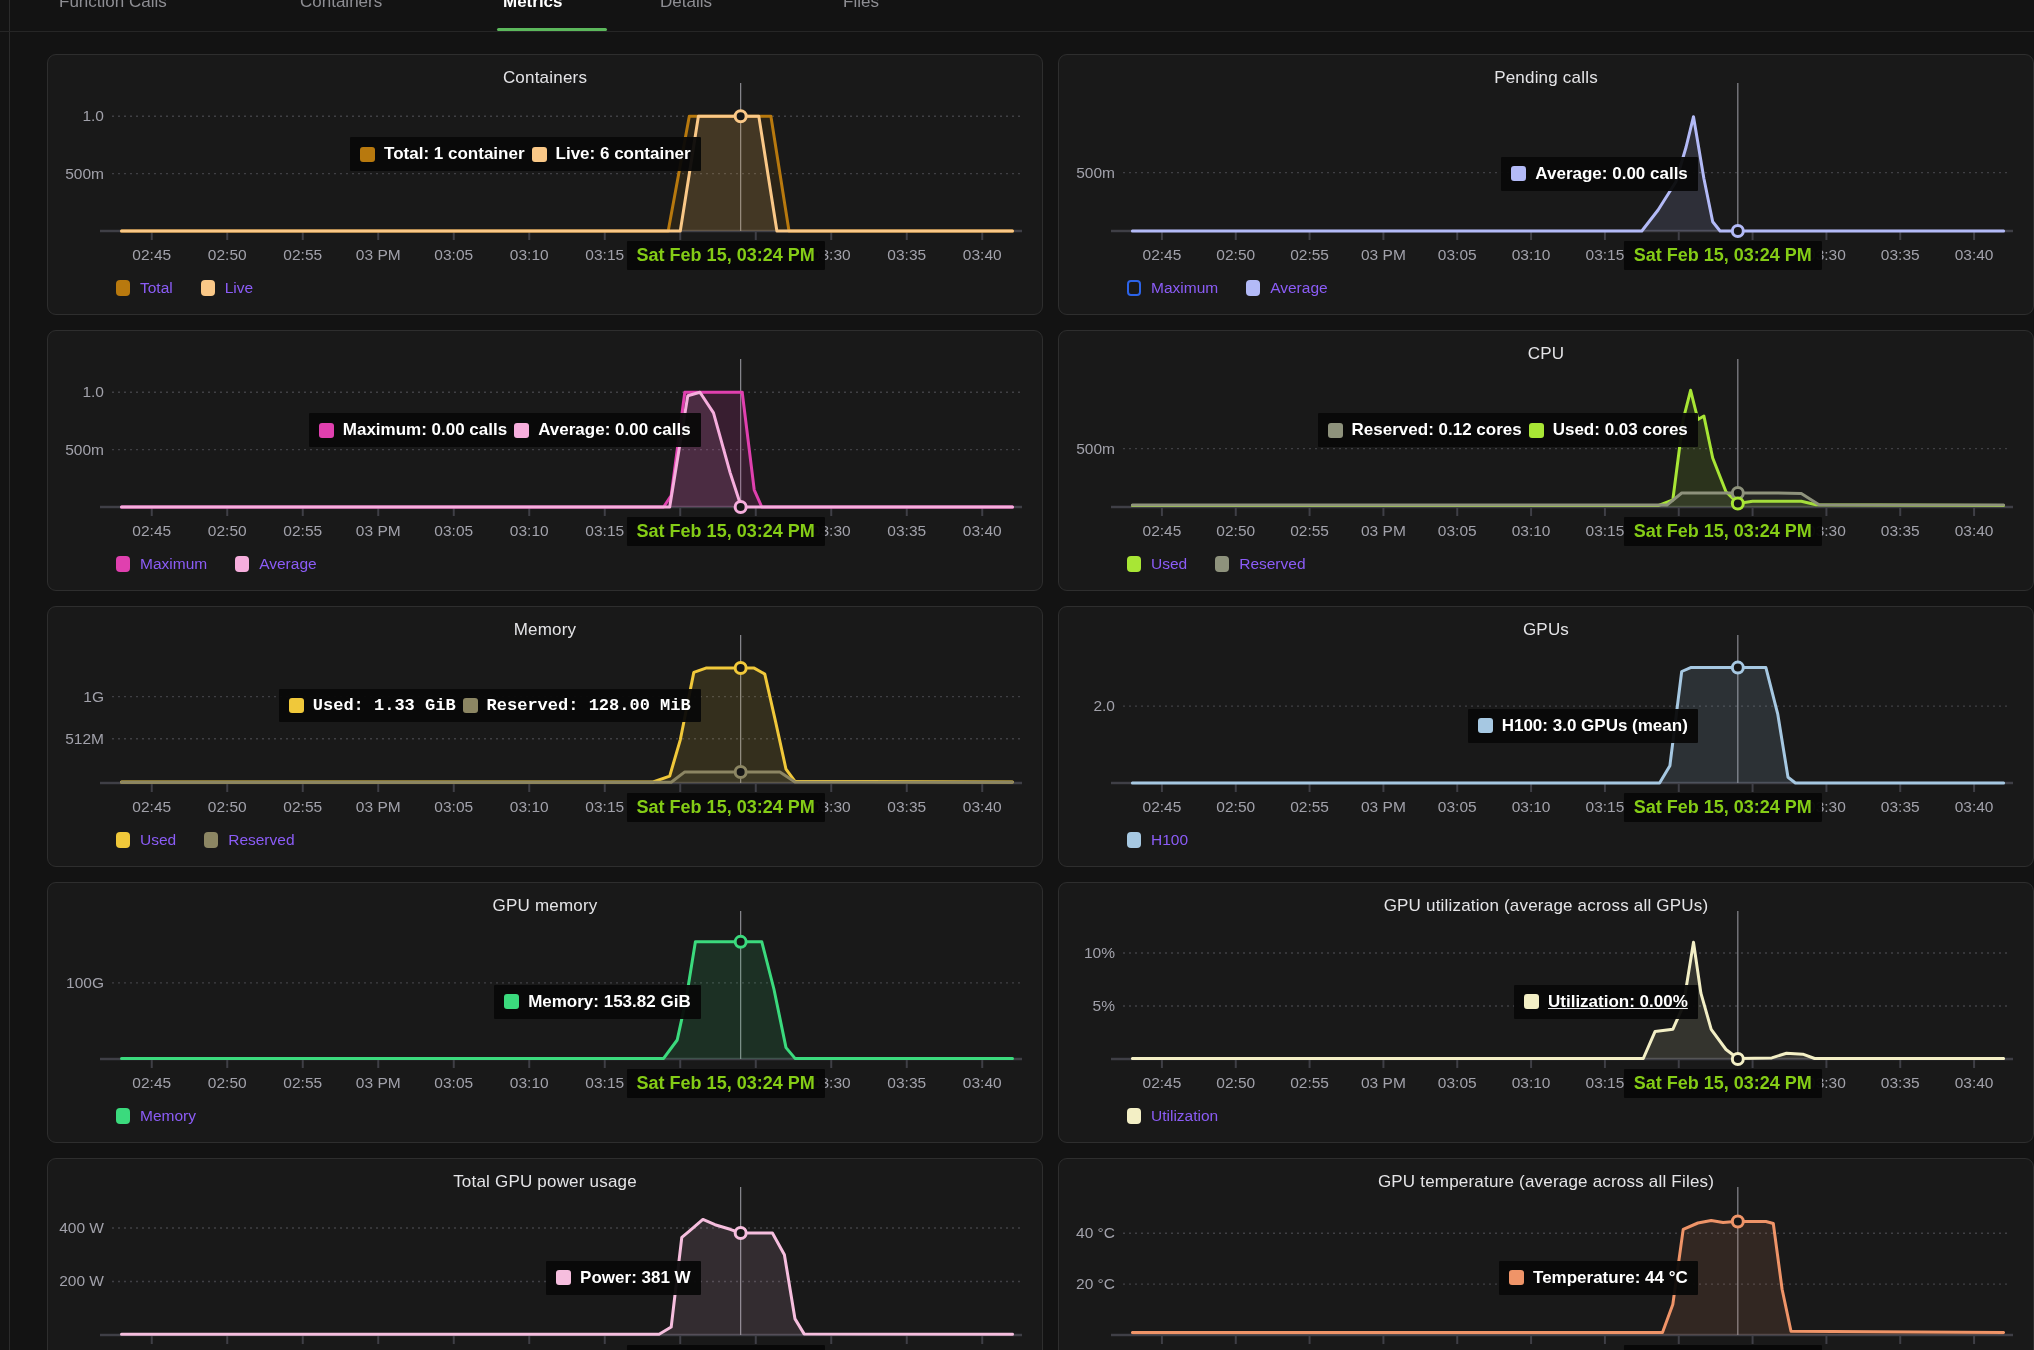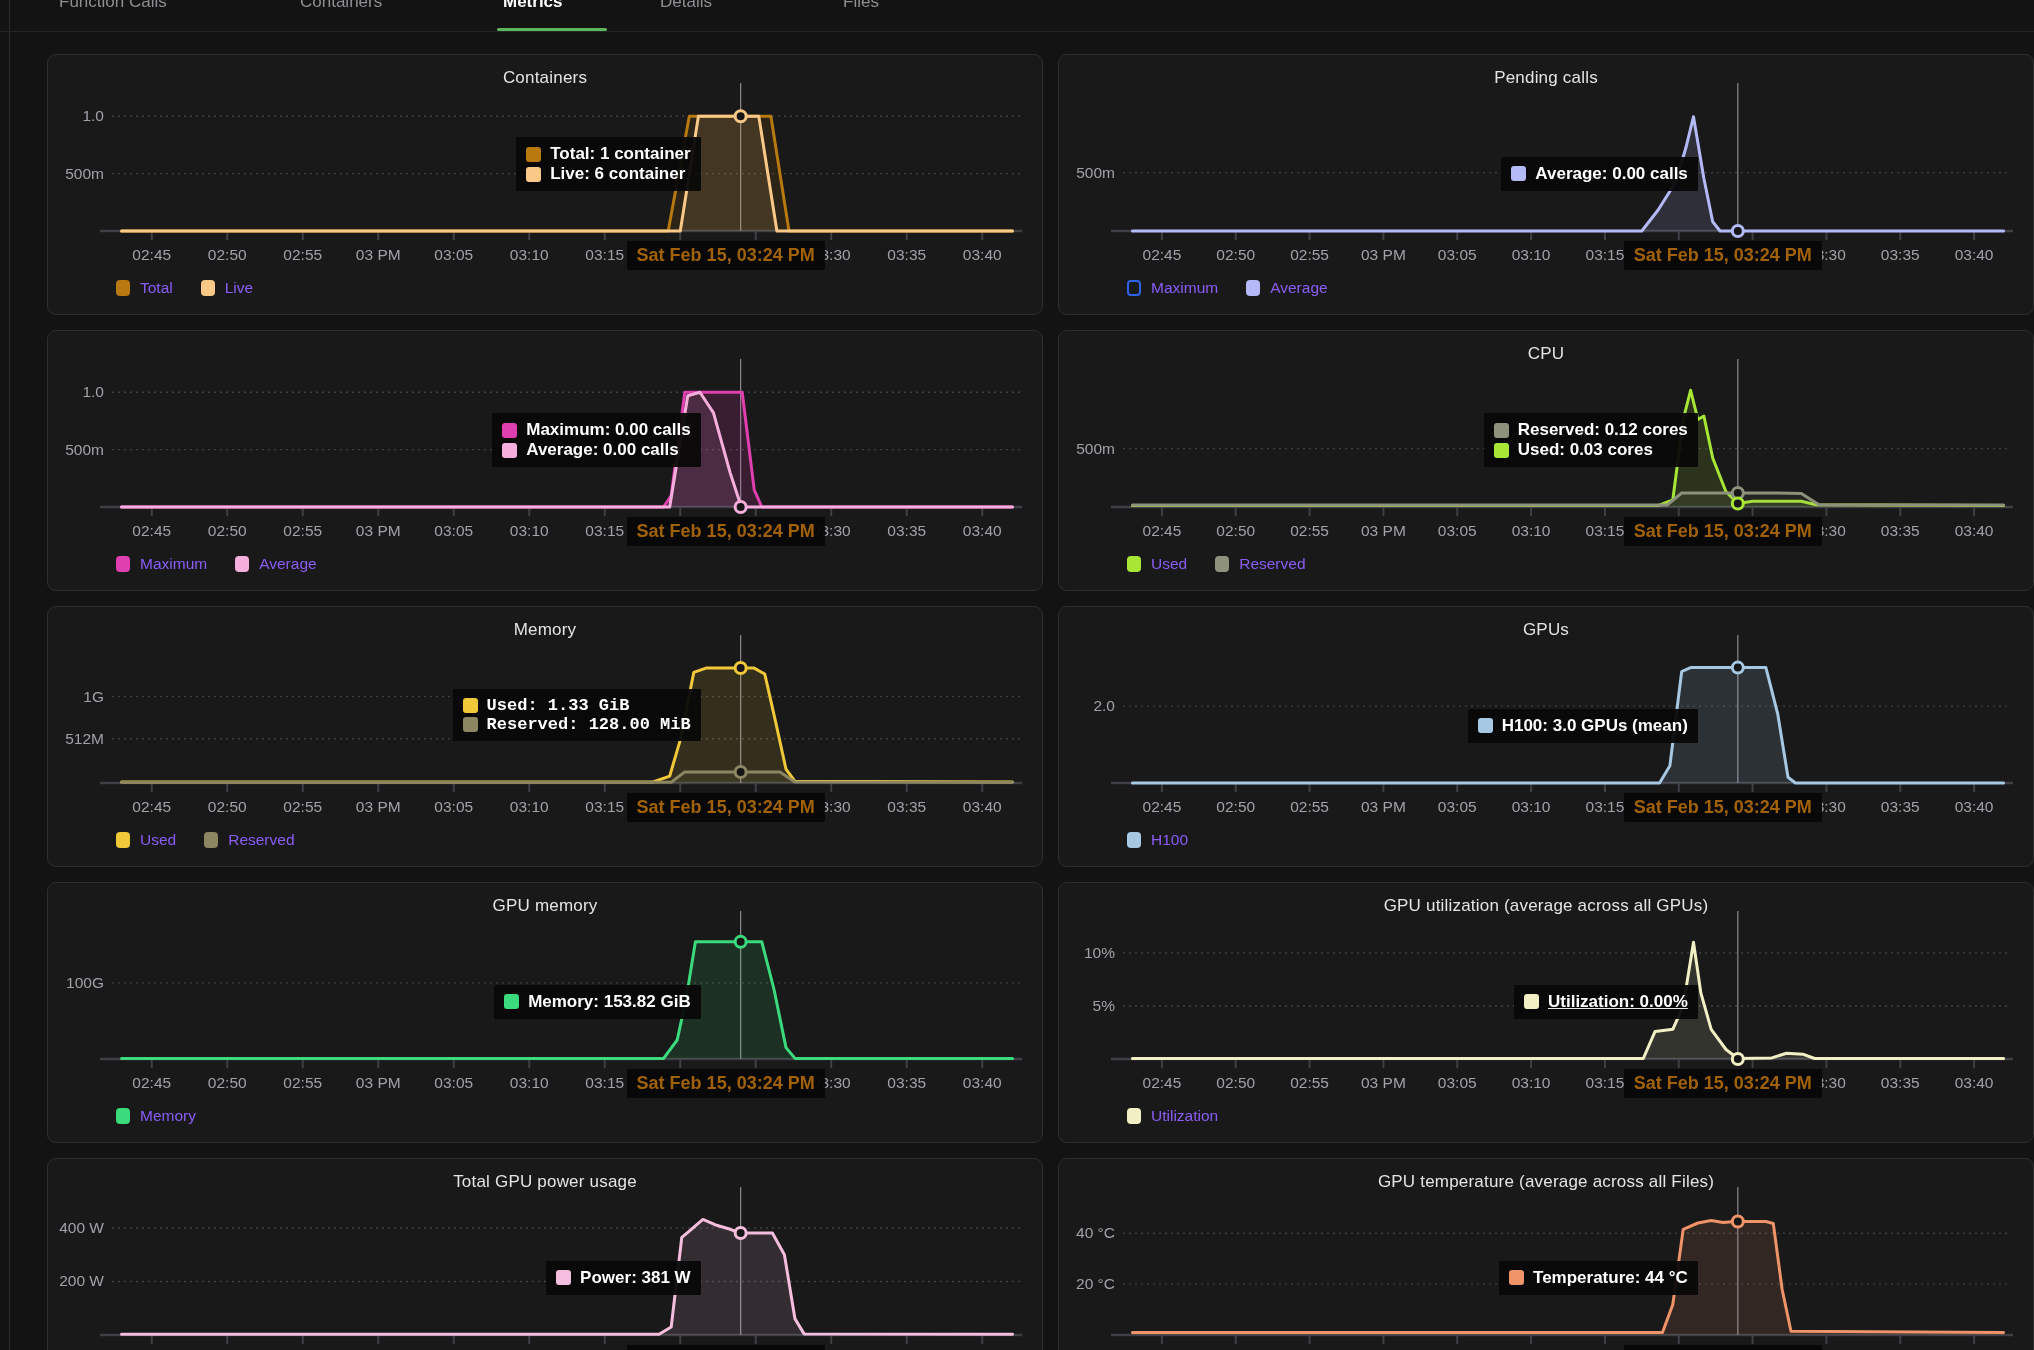--- a/index.html
+++ b/index.html
@@ -9,25 +9,25 @@
   .tabbar{position:absolute;left:0;top:0;width:100%;height:31px;border-bottom:1px solid #262626;overflow:hidden}
   .tab{position:absolute;top:-8px;font-size:17px;color:#8e8e93;white-space:nowrap;cursor:pointer}
   .tab.active{color:#ffffff;font-weight:600}
   .tab-underline{position:absolute;bottom:0;height:3px;border-radius:2px}
   
   .grid{position:absolute;left:47px;top:54px;display:grid;grid-template-columns:996px 976px;gap:15px 15px}
   .card{position:relative;height:261px;background:#191919;border:1px solid #2e2e2e;border-radius:9px;box-sizing:border-box;overflow:visible}
   .card h3{margin:0;position:absolute;top:13px;left:0;width:100%;text-align:center;font-size:17px;font-weight:500;color:#e4e4e7;letter-spacing:.2px}
   .plot{position:absolute;left:0;top:0;width:100%;height:100%}
   svg{position:absolute;left:0;top:0;overflow:visible}
-  .ttip{position:absolute;background:rgba(8,8,8,.95);padding:7px 10px;display:flex;flex-direction:column;z-index:5;border-radius:1px}
+  .ttip{position:absolute;background:rgba(8,8,8,.95);padding:7px 10px;display:flex;flex-direction:row;gap:7px;z-index:5;border-radius:1px}
   .ttrow{display:flex;align-items:center;gap:9px;white-space:nowrap}
   .ttsw{width:15px;height:15px;border-radius:3px;flex:none}
   .ttxt{font-size:17px;font-weight:700;color:#fff}
-  .datebox{position:absolute;background:rgba(8,8,8,.97);color:#a16207;font-size:18px;font-weight:700;padding:4px 10px;white-space:nowrap;z-index:6;border-radius:1px}
+  .datebox{position:absolute;background:rgba(8,8,8,.97);color:#84cc16;font-size:18px;font-weight:700;padding:4px 10px;white-space:nowrap;z-index:6;border-radius:1px}
   .legend{position:absolute;left:68px;top:224px;display:flex;gap:28px;align-items:center}
   .litem{display:flex;align-items:center;gap:10px;cursor:pointer}
   .lsw{width:14px;height:16px;border-radius:4px;flex:none}
   .lsw.hollow{background:transparent !important;border:2.5px solid;width:10px;height:12px;border-radius:4px}
   .llabel{font-size:15.5px;color:#8b5cf6}
 </style>
 </head>
 <body>
 
 <div class="left-edge"></div>

